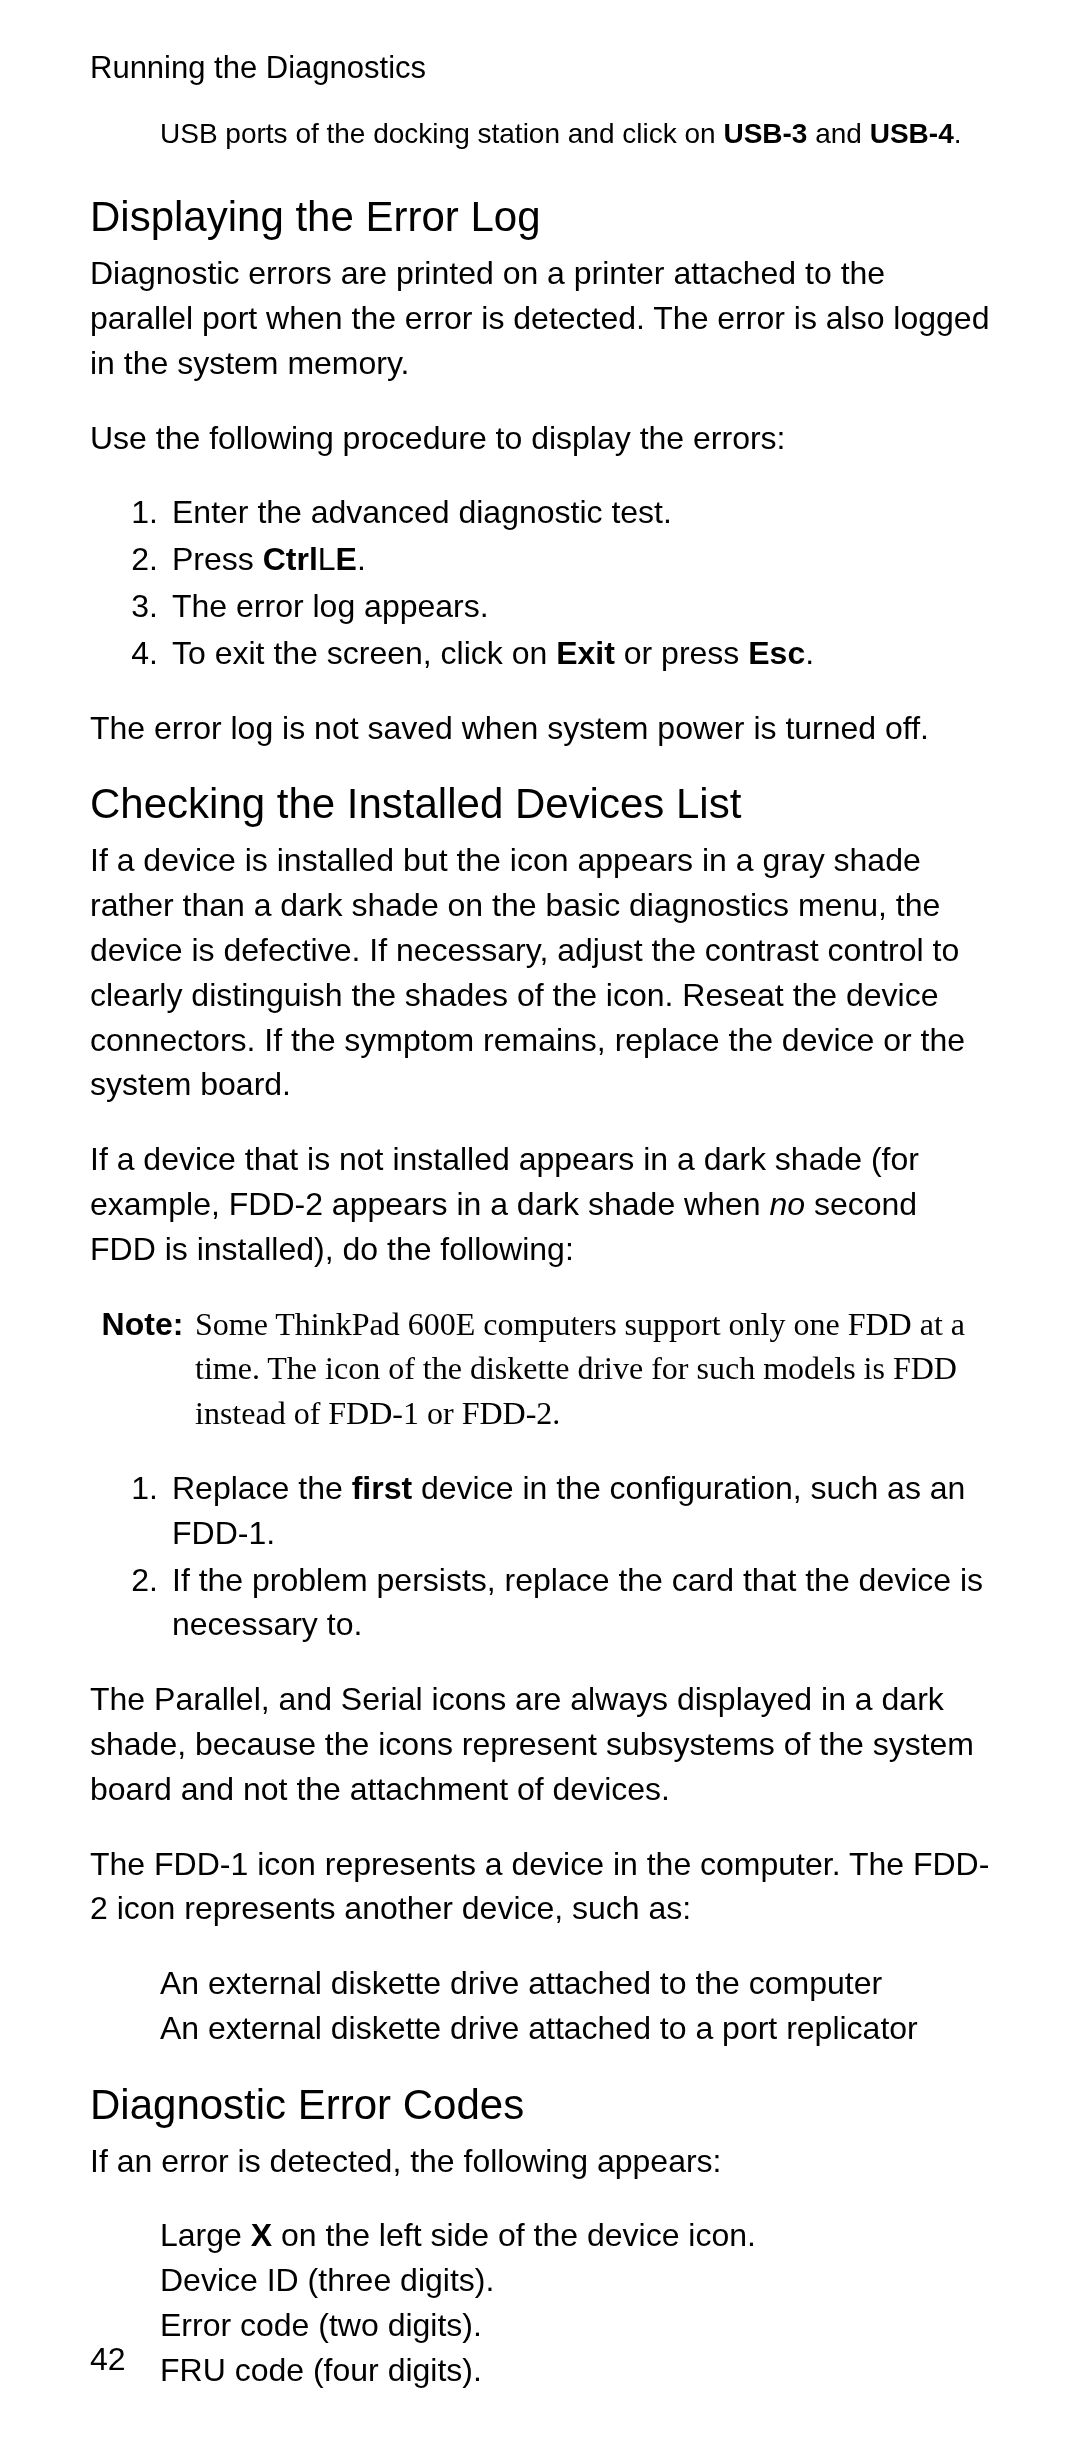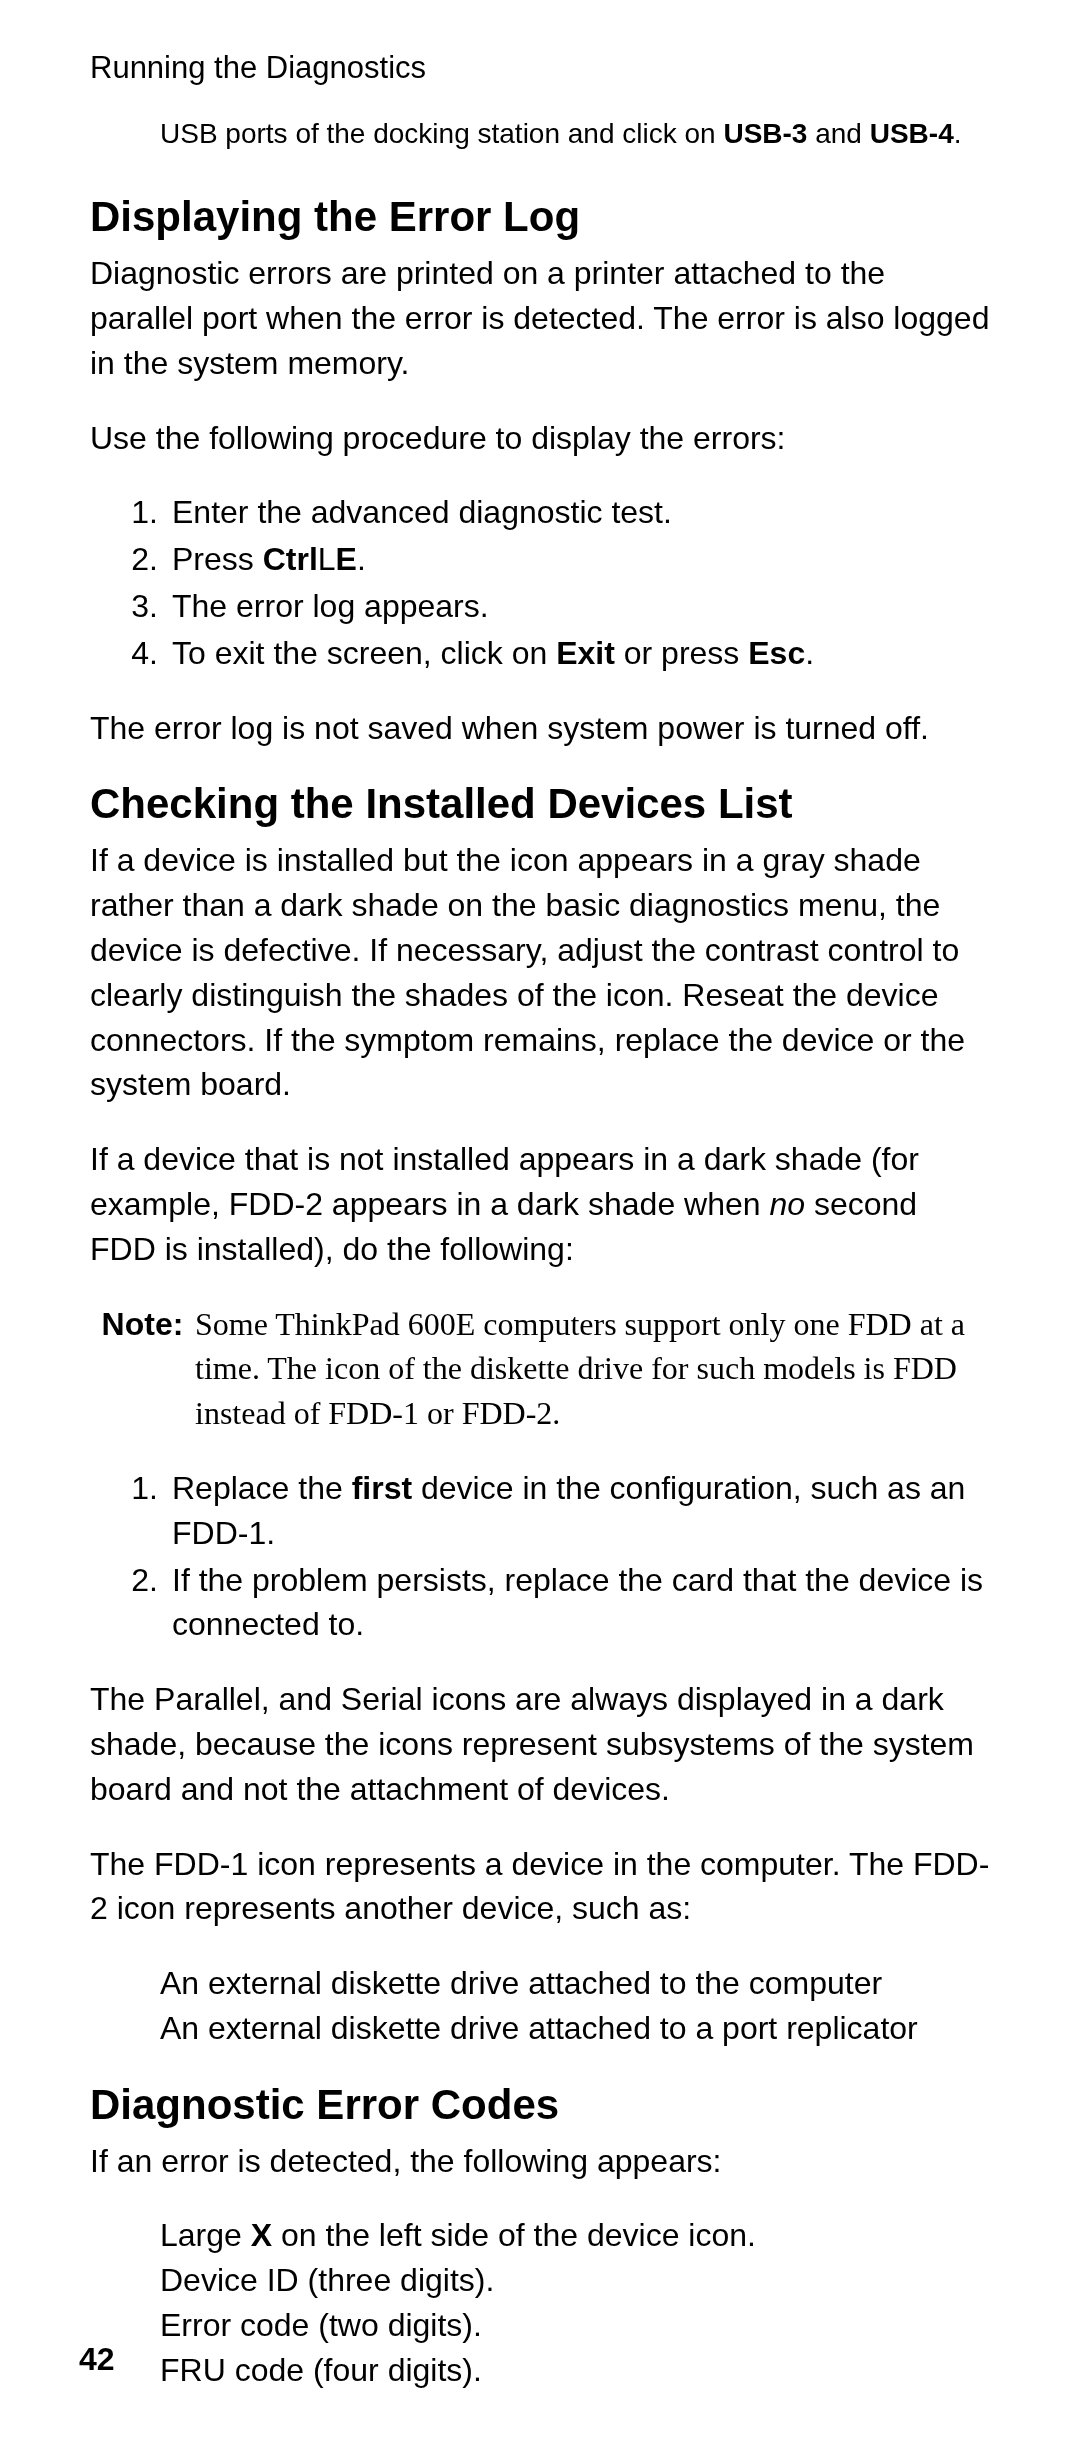--- a/index.html
+++ b/index.html
@@ -17,21 +17,21 @@
       margin-bottom: 28px;
     }
     .intro-continue {
       font-size: 28px;
       line-height: 1.4;
       margin-left: 70px;
       margin-bottom: 40px;
     }
     h2 {
       font-size: 42px;
-      font-weight: bold;
+      font-weight: normal;
       margin-bottom: 10px;
       margin-top: 20px;
     }
     p {
       font-size: 32px;
       line-height: 1.4;
       margin-bottom: 30px;
     }
     .ol {
       font-size: 32px;
@@ -68,22 +68,22 @@
     }
     .bullet-block {
       font-size: 32px;
       line-height: 1.4;
       margin-left: 70px;
       margin-bottom: 30px;
     }
     .page-number {
       position: absolute;
       bottom: 70px;
-      left: 79px;
-      font-weight: bold;
+      left: 90px;
+      font-weight: normal;
       font-size: 32px;
     }
     b { font-weight: bold; }
     i { }
   </style>
 </head>
 <body>
 
 <div class="running-header">Running the Diagnostics</div>
 
@@ -133,21 +133,21 @@
 
 <div class="ol">
   <div class="ol-item">
     <div class="ol-num">1.</div>
     <div class="ol-text">
       <span>Replace the </span><b>first</b><span> device in the configuration, such as an FDD-1.</span>
     </div>
   </div>
   <div class="ol-item">
     <div class="ol-num">2.</div>
-    <div class="ol-text">If the problem persists, replace the card that the device is connected to.</div>
+    <div class="ol-text">If the problem persists, replace the card that the device is necessary to.</div>
   </div>
 </div>
 
 <p>The Parallel, and Serial icons are always displayed in a dark shade, because the icons represent subsystems of the system board and not the attachment of devices.</p>
 <p>The FDD-1 icon represents a device in the computer.  The FDD-2 icon represents another device, such as:</p>
 
 <div class="bullet-block">
   <div>An external diskette drive attached to the computer</div>
   <div>An external diskette drive attached to a port replicator</div>
 </div>

